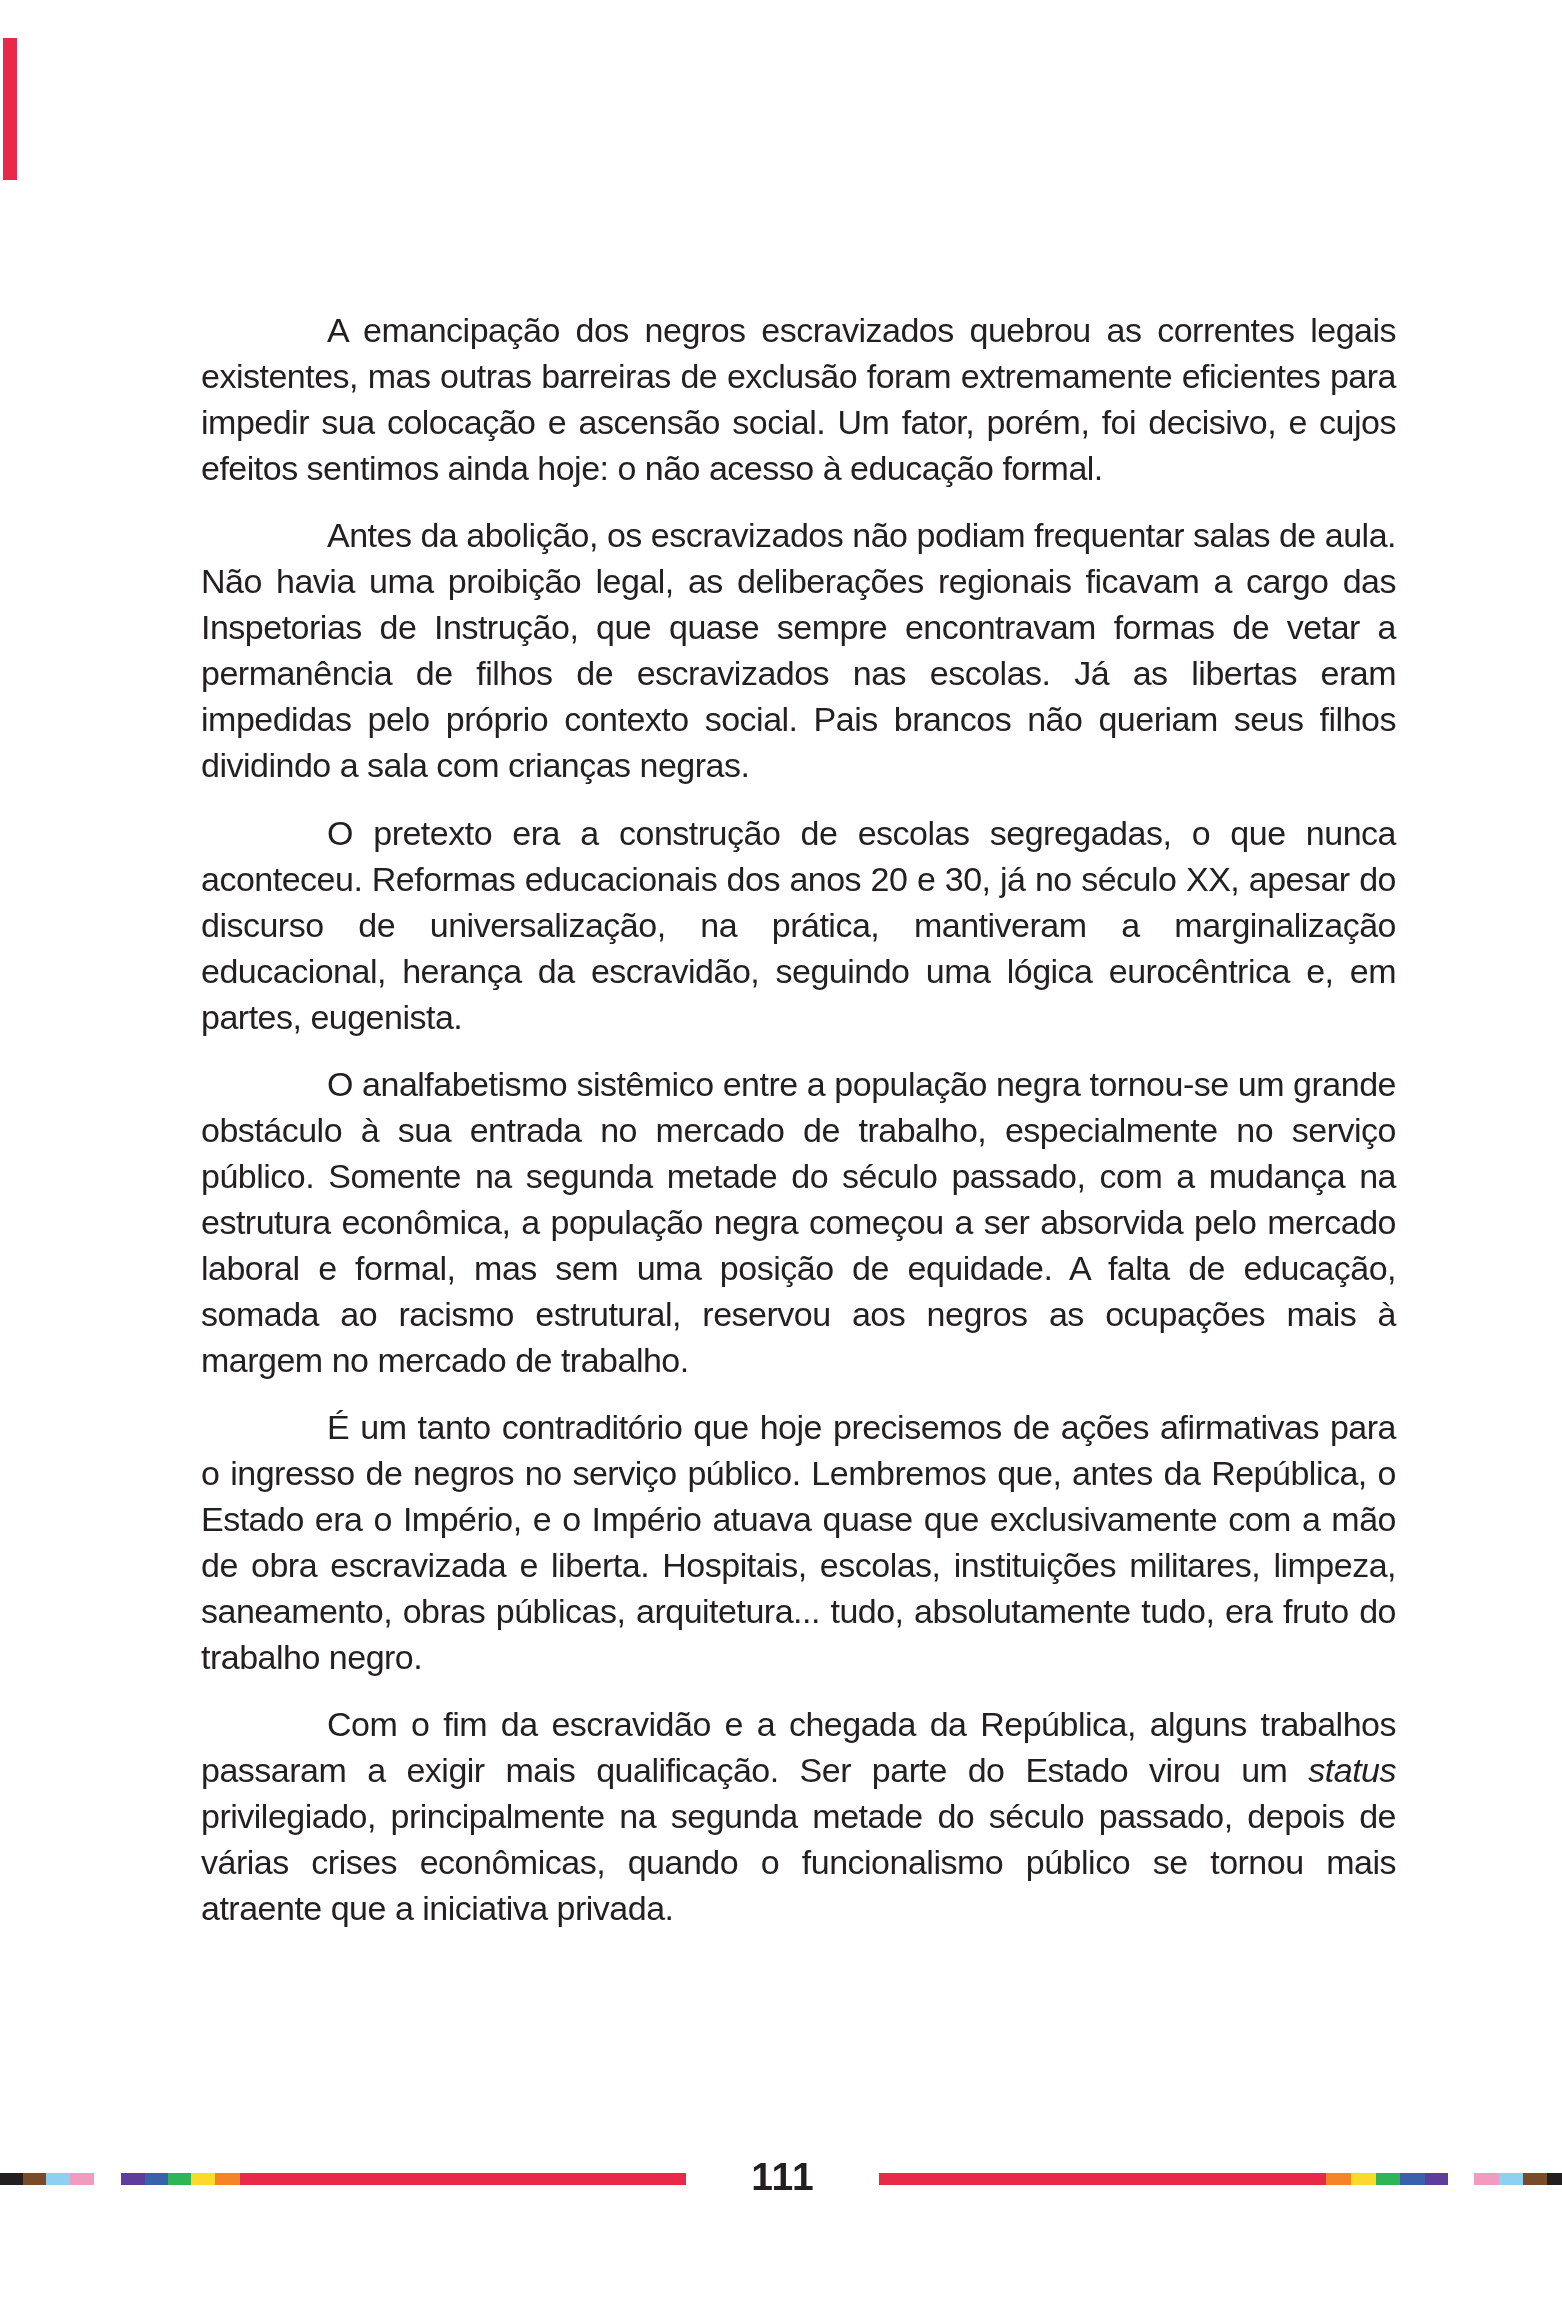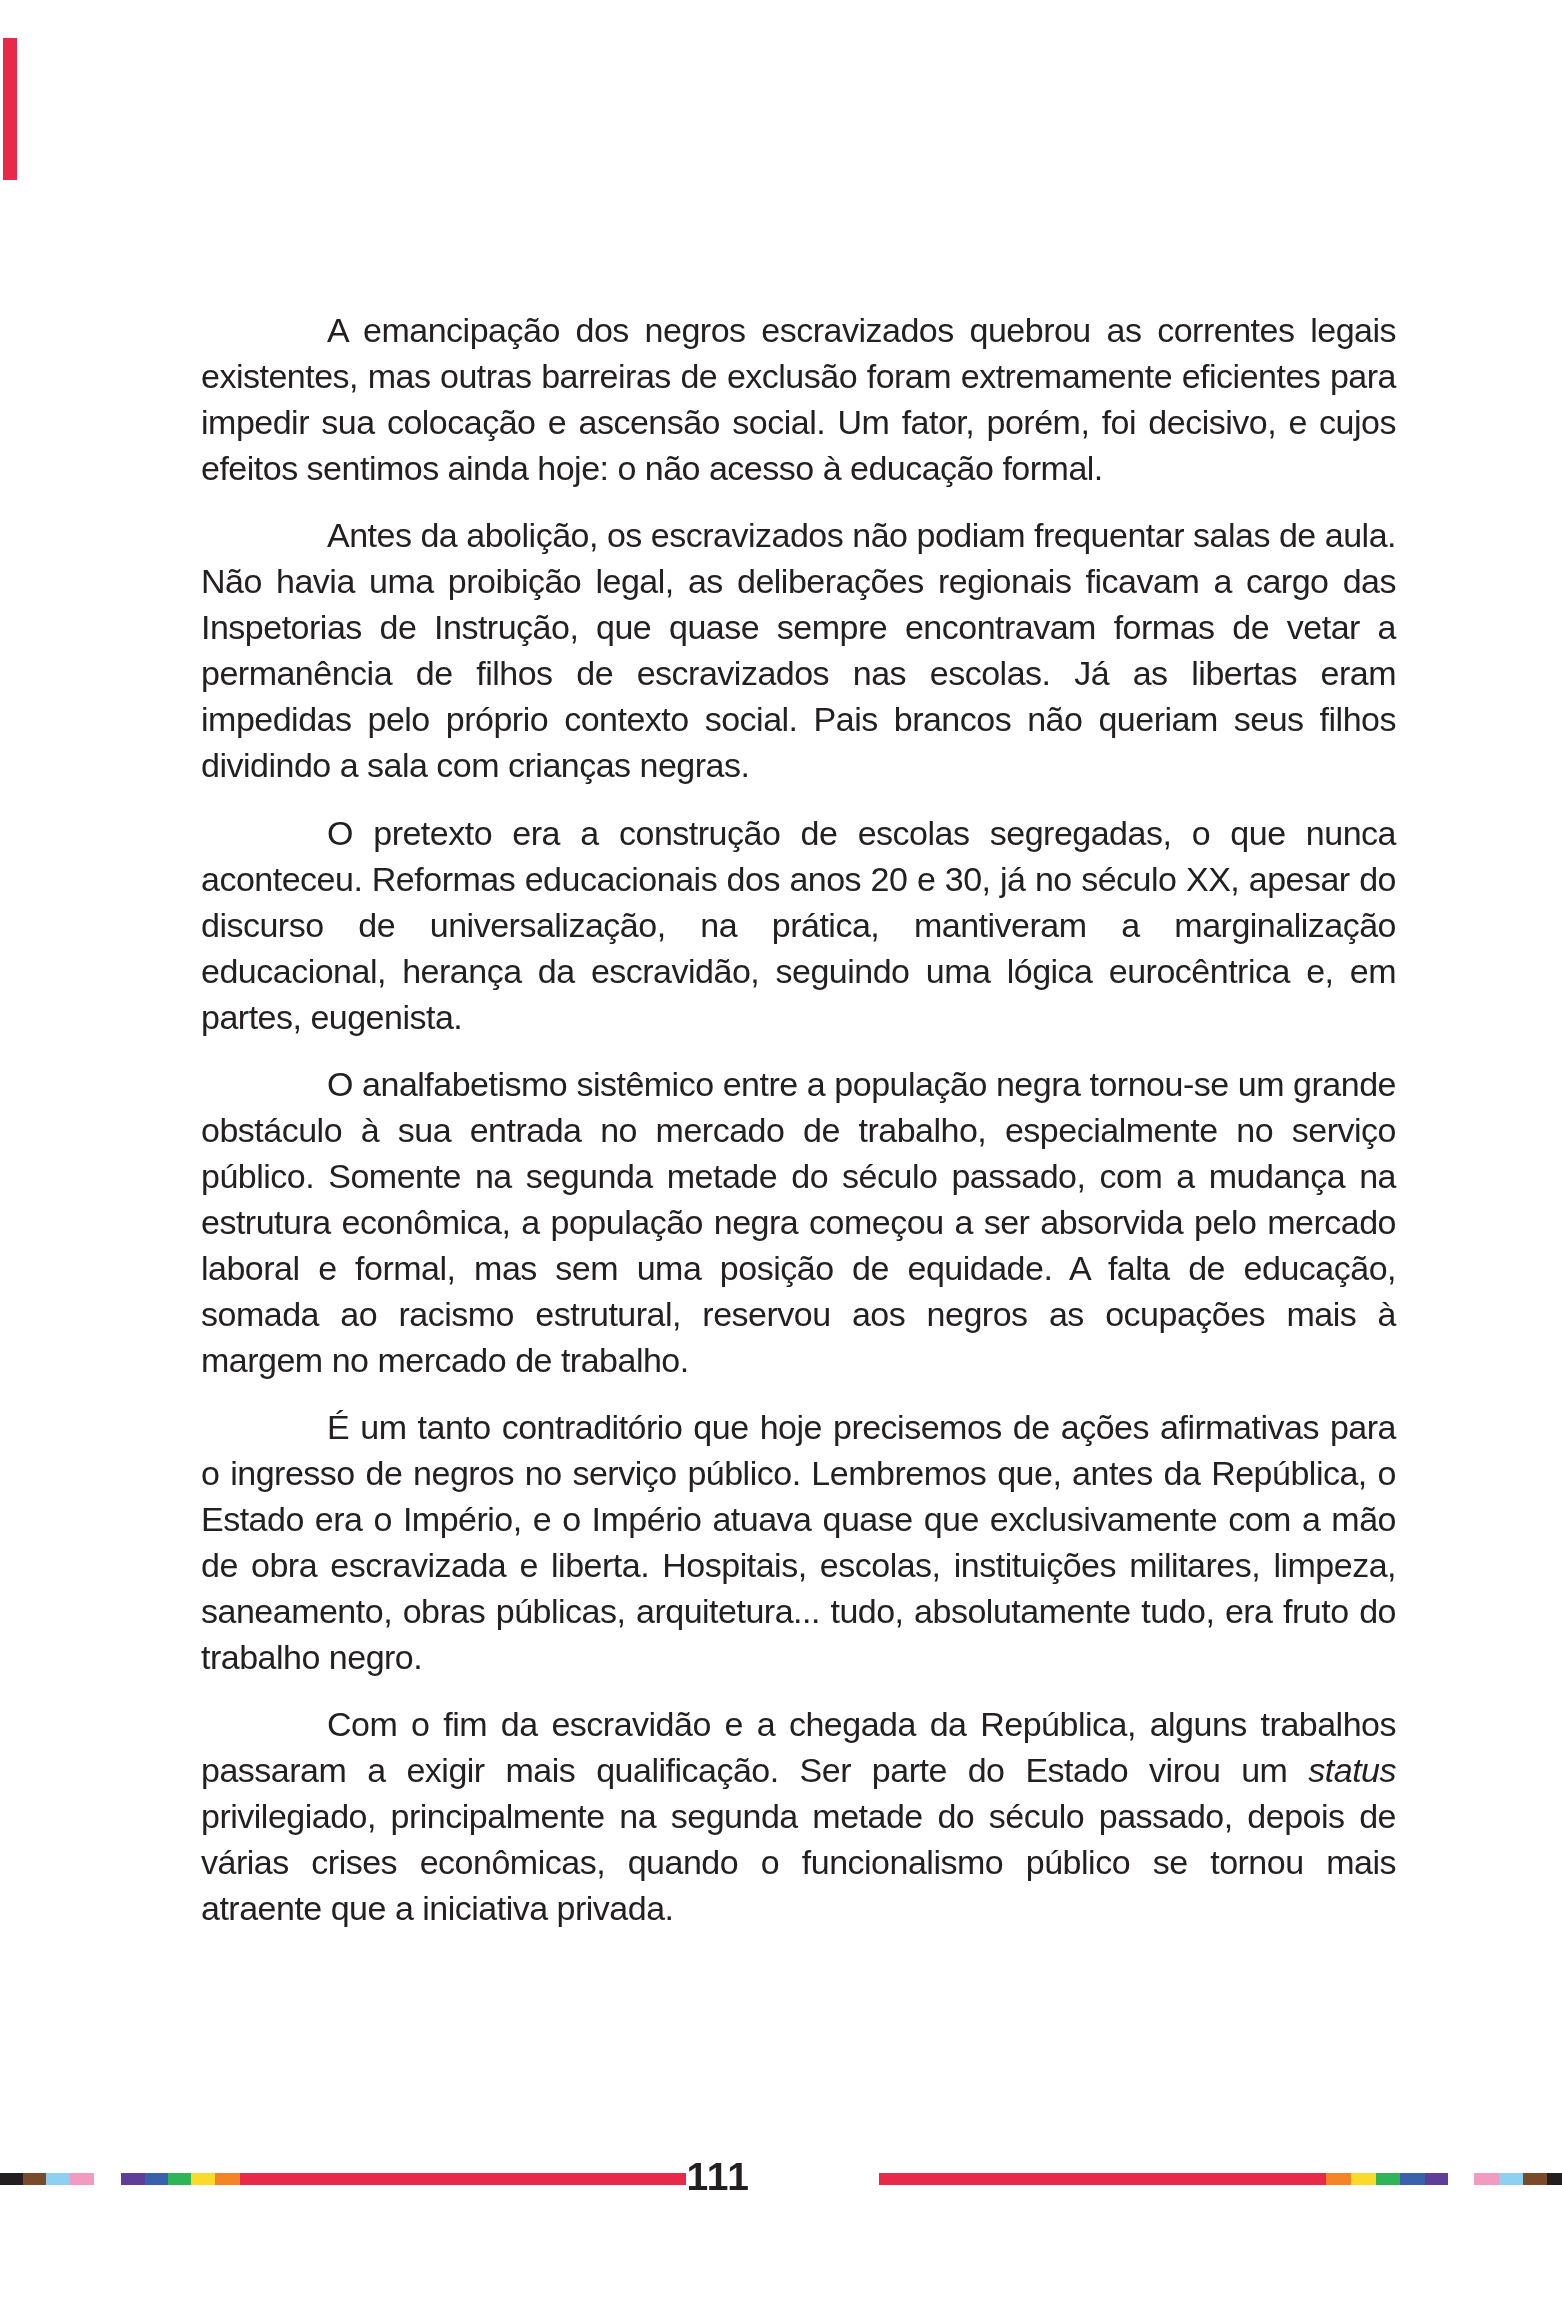--- a/index.html
+++ b/index.html
@@ -67,21 +67,21 @@
     height:12px;
     flex:0 0 auto;
   }
   .rule{
     flex:1 1 auto;
     height:12px;
     background:var(--accent-red);
   }
   .page-number{
     flex:0 0 193px;
-    text-align:left;
+    text-align:center;
     font-size:39px;
     line-height:24px;
     font-weight:bold;
     letter-spacing:0.9px;
     color:var(--number-color);
     transform:translateY(-1.7px);
   }
 </style>
 </head>
 <body>

